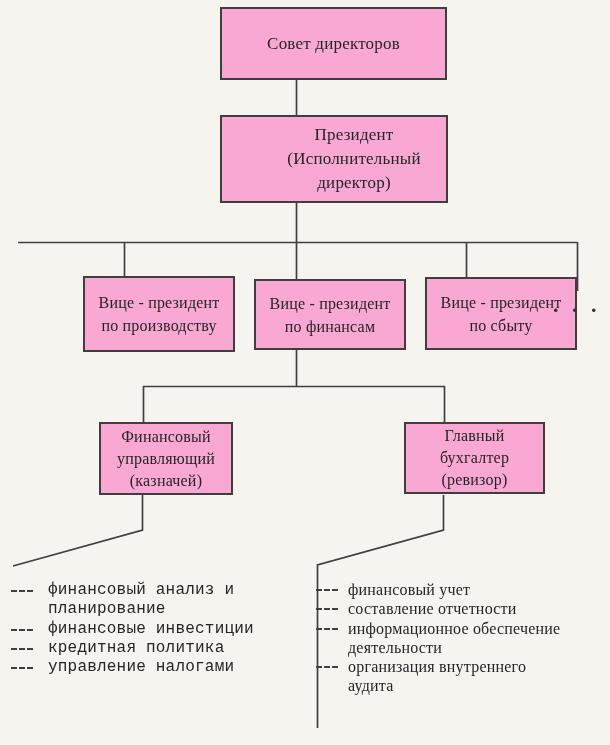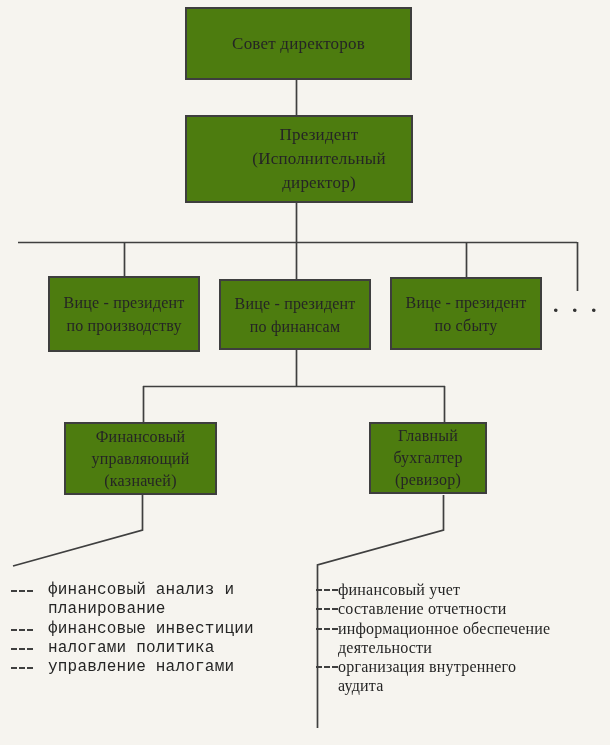--- a/index.html
+++ b/index.html
@@ -10,52 +10,53 @@
     color:#252525;
     position:relative;
     overflow:hidden;
   }
   .stage{position:absolute;left:0;top:0;width:610px;height:745px;}
   svg.connectors{position:absolute;left:0;top:0;}
   .node{
     position:absolute;
     box-sizing:border-box;
     border:2px solid #3e3e3e;
-    background:#4d7c0f;
+    background:#f9a8d4;
     display:flex;align-items:center;justify-content:center;
     text-align:center;
+    margin-left:35px;
   }
   .node .label{white-space:pre-line;letter-spacing:.2px;}
   .node-board     {left:185px;top:7px;  width:227px;height:73px;font-size:17px;line-height:24px;}
   .node-president {left:185px;top:115px;width:228px;height:88px;font-size:17px;line-height:24px;padding-left:40px;}
   .node-vp-production{left:48px; top:276px;width:152px;height:76px;font-size:16px;line-height:23px;}
   .node-vp-finance   {left:219px;top:279px;width:152px;height:71px;font-size:16px;line-height:23px;}
   .node-vp-sales     {left:390px;top:277px;width:152px;height:73px;font-size:16px;line-height:23px;}
-  .node-treasurer    {left:64px; top:422px;width:153px;height:73px;font-size:16px;line-height:22px;}
-  .node-accountant   {left:369px;top:422px;width:118px;height:72px;font-size:16px;line-height:22px;}
+  .node-treasurer    {left:64px; top:422px;width:134px;height:73px;font-size:16px;line-height:22px;}
+  .node-accountant   {left:369px;top:422px;width:141px;height:72px;font-size:16px;line-height:22px;}
   .ellipsis{
     position:absolute;left:553px;top:292px;
     font-size:22px;font-weight:bold;letter-spacing:4px;color:#333;
   }
   .fn-list{position:absolute;}
   .list-left {left:11px; top:581px;width:260px;}
   .list-right{left:316px;top:580px;width:292px;}
   .fn-item{display:flex;align-items:flex-start;}
   .marker{
     flex:0 0 22px;height:0;
     border-top:2px dashed #3f3f3f;
     margin-top:9px;
   }
   .fn-text{
     white-space:pre-line;
     font-size:16px;line-height:19.3px;
     letter-spacing:.2px;
   }
   .list-left  .fn-text{margin-left:15px;font-family:Liberation Mono, monospace;}
-  .list-right .fn-text{}
+  .list-right .fn-text{margin-left:10px;}
 </style>
 </head>
 <body>
 
 <div class="stage">
 
   <svg class="connectors" width="610" height="745" viewBox="0 0 610 745">
     <g stroke="#3f3f3f" stroke-width="1.7" fill="none">
 
       <line x1="296.5" y1="80" x2="296.5" y2="115"></line>
@@ -125,21 +126,21 @@
       <span class="marker"></span>
       <span class="fn-text">финансовый анализ и
 планирование</span>
     </div>
     <div class="fn-item">
       <span class="marker"></span>
       <span class="fn-text">финансовые инвестиции</span>
     </div>
     <div class="fn-item">
       <span class="marker"></span>
-      <span class="fn-text">налогами политика</span>
+      <span class="fn-text">кредитная политика</span>
     </div>
     <div class="fn-item">
       <span class="marker"></span>
       <span class="fn-text">управление налогами</span>
     </div>
   </div>
 
   <div class="fn-list list-right">
     <div class="fn-item">
       <span class="marker"></span>

